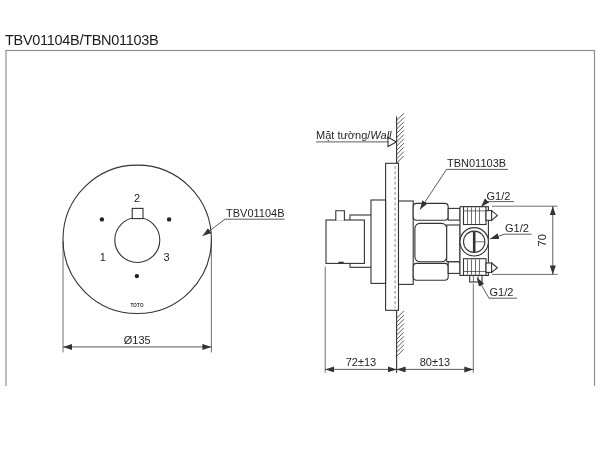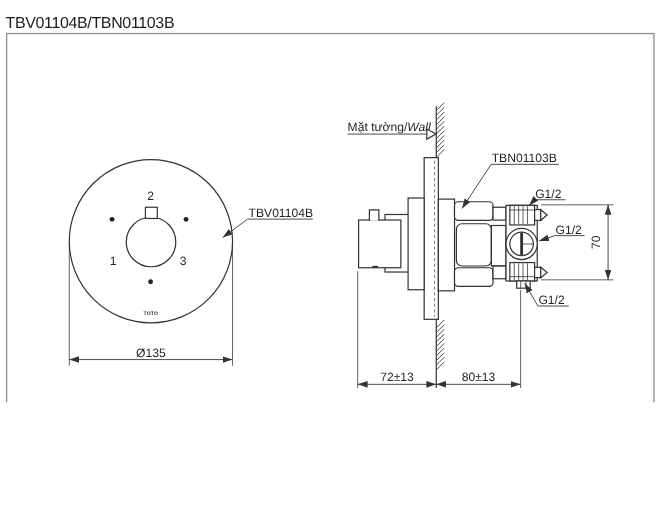--- a/index.html
+++ b/index.html
@@ -1,18 +1,18 @@
 <!DOCTYPE html>
 <html><head>
 <meta charset="utf-8">
 <style>
   html,body{margin:0;padding:0;background:#ffffff;}
   .canvas{
     position:relative;width:600px;height:366px;background:#ffffff;
-    font-family:"Liberation Sans",sans-serif;overflow:hidden;
+    font-family:"Liberation Sans",sans-serif;overflow:hidden;margin-top:20px;
   }
   svg{position:absolute;left:0;top:0;}
   
   .ln   {stroke:#333333;stroke-width:1.1;fill:none;}
   .fil  {stroke:#333333;stroke-width:1.1;fill:#ffffff;}
   .thin {stroke:#333333;stroke-width:0.7;fill:none;}
   .dim  {stroke:#333333;stroke-width:0.8;fill:none;}
   .hatch{stroke:#333333;stroke-width:0.8;}
   .dash {stroke:#555555;stroke-width:0.7;fill:none;stroke-dasharray:3 2.2;}
   .dot  {fill:#222222;stroke:none;}

